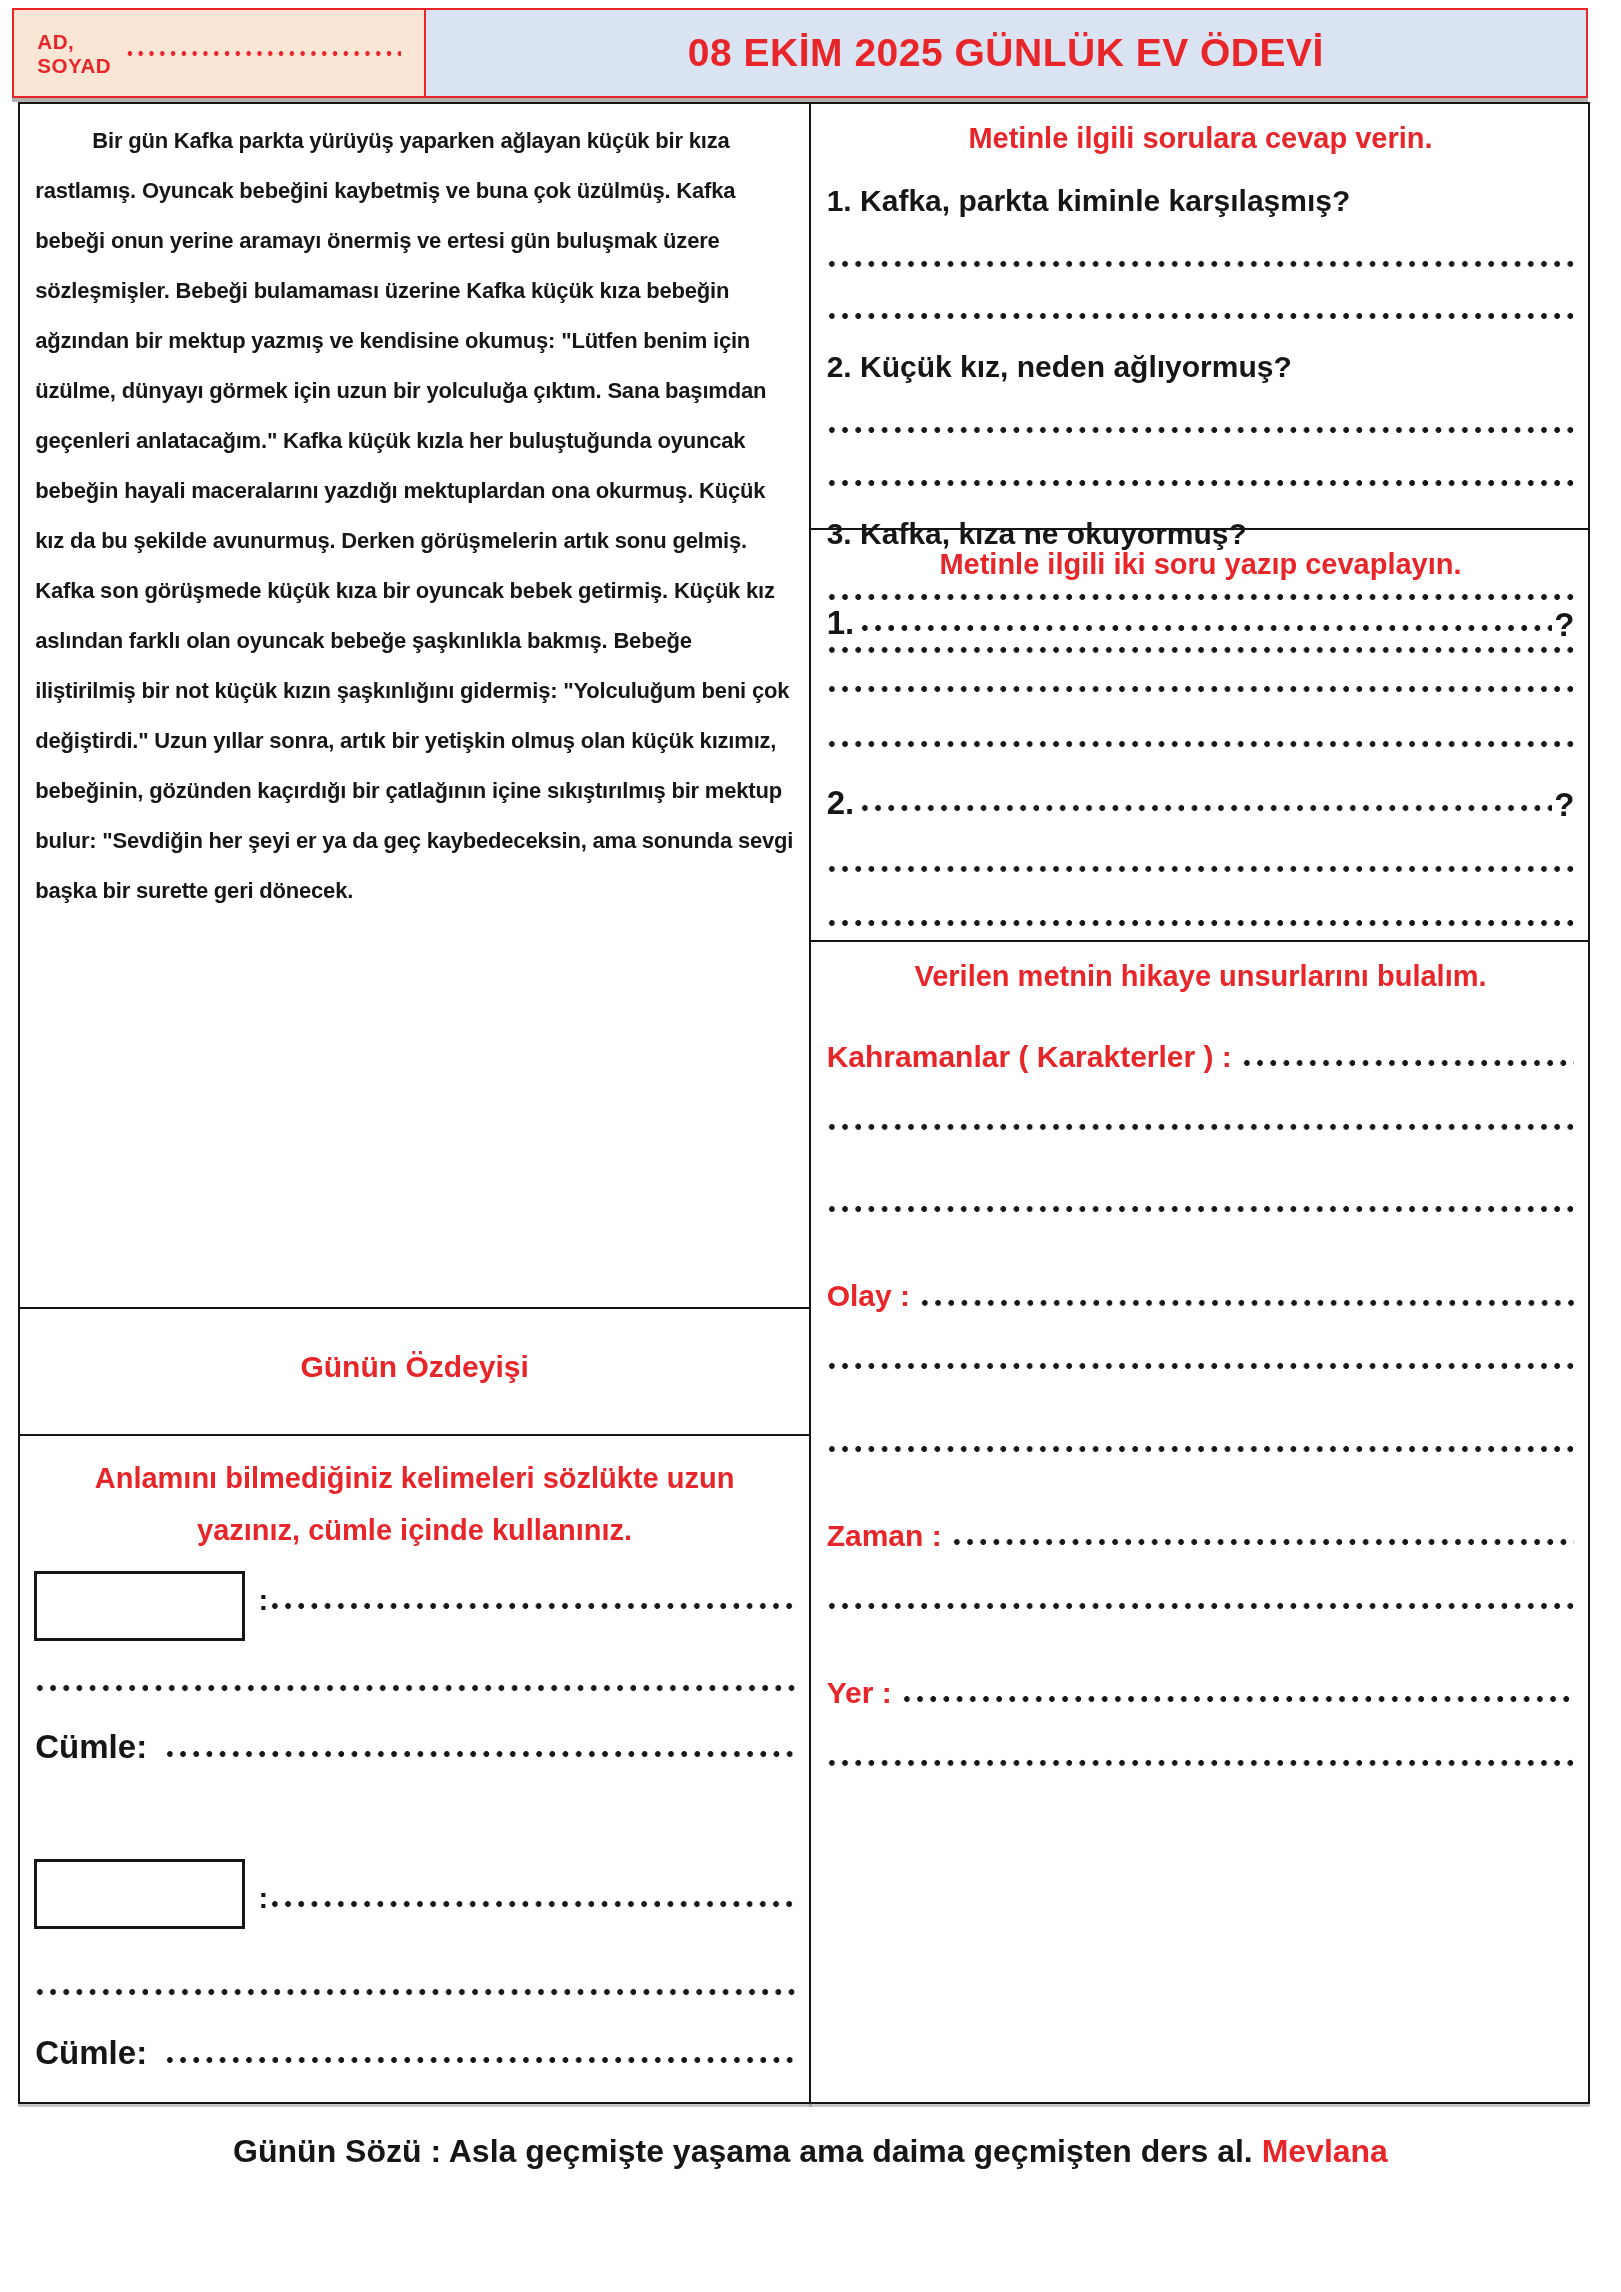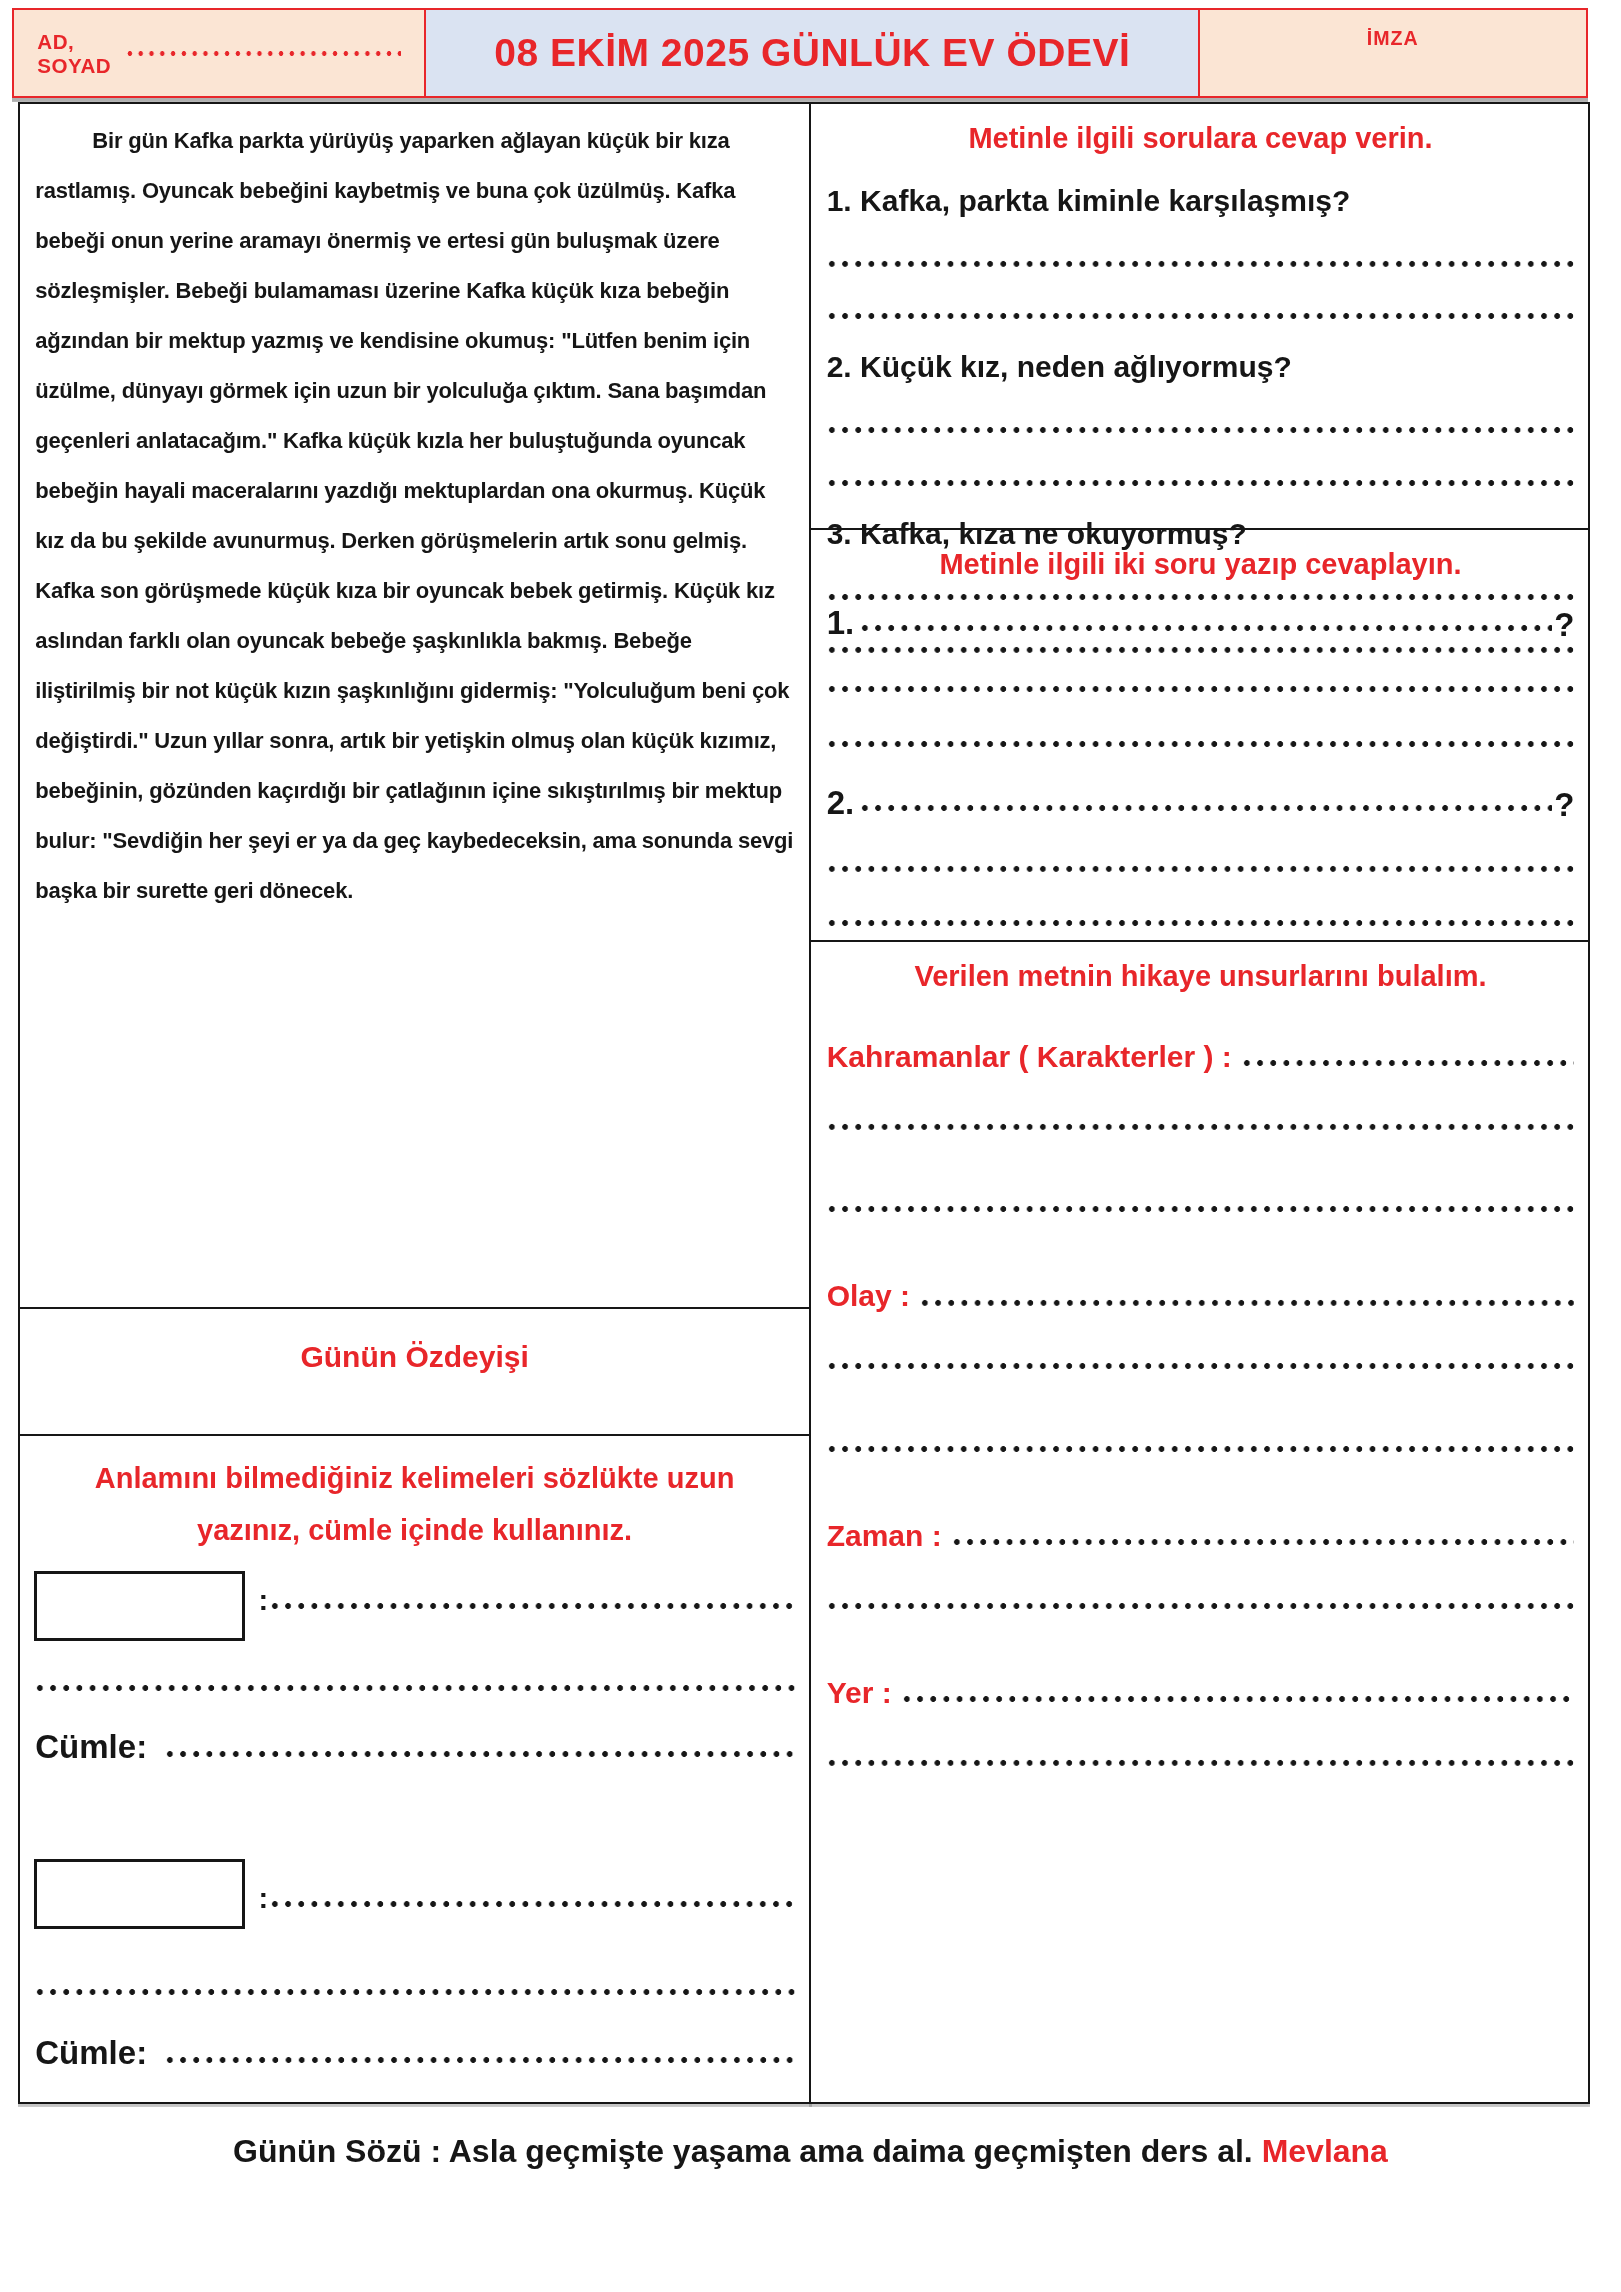--- a/index.html
+++ b/index.html
@@ -20,21 +20,21 @@
   .name-label{color:var(--red);font-weight:bold;font-size:20.6px;letter-spacing:0.5px;}
   .imza-label{color:var(--red);font-weight:bold;font-size:19.6px;letter-spacing:1px;}
   .big-title{color:var(--red);font-weight:bold;font-size:39px;letter-spacing:0.5px;white-space:nowrap;}
   .dots-red{width:100%;height:8.8px;background-image:radial-gradient(circle at 3.9px 4.4px,var(--red) 2.1px,transparent 2.6px);background-size:10.8px 8.8px;background-repeat:repeat-x;background-position:left center;}
   
   .dots{height:9.8px;background-image:radial-gradient(circle at 4.9px 4.9px,var(--ink) 2.5px,transparent 3.2px);background-size:13.2px 9.8px;background-repeat:repeat-x;background-position:left center;}
   
   .box{position:absolute;box-sizing:border-box;border:2.9px solid var(--ink);background:#fff;}
   .story-box{left:17.6px;top:102px;width:794px;height:1208px;padding:11.8px 15.7px;box-shadow:0 2.9px 0 rgba(110,110,110,.4);}
   .story-box p{margin:0;font-size:22px;font-weight:bold;line-height:50px;text-indent:57px;letter-spacing:-0.2px;}
-  .quote-box{left:17.6px;top:1307px;width:794px;height:130px;padding-top:31px;text-align:center;}
+  .quote-box{left:17.6px;top:1307px;width:794px;height:130px;padding-top:41px;text-align:center;}
   .quote-heading{color:var(--red);font-weight:bold;font-size:30px;}
   .vocab-box{left:17.6px;top:1434px;width:794px;height:670px;box-shadow:0 2.9px 0 rgba(110,110,110,.4);}
   .vocab-h{position:absolute;left:0;right:0;text-align:center;color:var(--red);font-weight:bold;font-size:29px;}
   .word-rect{position:absolute;left:14.7px;width:211px;height:70px;box-sizing:border-box;border:3.9px solid var(--ink);background:#fff;}
   .vrow{position:absolute;display:flex;align-items:flex-end;}
   .colon{font-weight:bold;font-size:29px;line-height:19.6px;margin-right:2px;}
   .cumle-label{font-weight:bold;font-size:33px;line-height:33px;margin-right:18px;}
   
   .right-box{left:809px;top:102px;width:781px;height:2002px;display:flex;flex-direction:column;box-shadow:0 2.9px 0 rgba(110,110,110,.4);}
   .rsec{box-sizing:border-box;padding:0 13.7px 0 15.7px;}
@@ -64,23 +64,20 @@
 
 <div class="page">
 
   <div class="header">
     <div class="hcell cell-name">
       <span class="name-label">AD, SOYAD</span>
       <div class="dots-red"></div>
     </div>
     <div class="hcell cell-title">
       <span class="big-title">08 EKİM 2025 GÜNLÜK EV ÖDEVİ</span>
-    </div>
-    <div class="hcell cell-imza">
-      <span class="imza-label">İMZA</span>
     </div>
   </div>
 
   <div class="box story-box">
     <p>Bir gün Kafka parkta yürüyüş yaparken ağlayan küçük bir kıza rastlamış. Oyuncak bebeğini kaybetmiş ve buna çok üzülmüş. Kafka bebeği onun yerine aramayı önermiş ve ertesi gün buluşmak üzere sözleşmişler. Bebeği bulamaması üzerine Kafka küçük kıza bebeğin ağzından bir mektup yazmış ve kendisine okumuş:  "Lütfen benim için üzülme, dünyayı görmek için uzun bir yolculuğa çıktım. Sana başımdan geçenleri anlatacağım." Kafka küçük kızla her buluştuğunda oyuncak bebeğin hayali maceralarını yazdığı mektuplardan ona okurmuş. Küçük kız da bu şekilde avunurmuş. Derken görüşmelerin artık sonu gelmiş. Kafka son görüşmede küçük kıza bir oyuncak bebek getirmiş. Küçük kız aslından farklı olan oyuncak bebeğe şaşkınlıkla bakmış. Bebeğe iliştirilmiş bir not küçük kızın şaşkınlığını gidermiş: "Yolculuğum beni çok değiştirdi."  Uzun yıllar sonra, artık bir yetişkin olmuş olan küçük kızımız, bebeğinin, gözünden kaçırdığı bir çatlağının içine sıkıştırılmış bir mektup bulur: "Sevdiğin her şeyi er ya da geç kaybedeceksin, ama sonunda sevgi başka bir surette geri dönecek.</p>
   </div>
 
   <div class="box quote-box">
     <span class="quote-heading">Günün Özdeyişi</span>
   </div>

